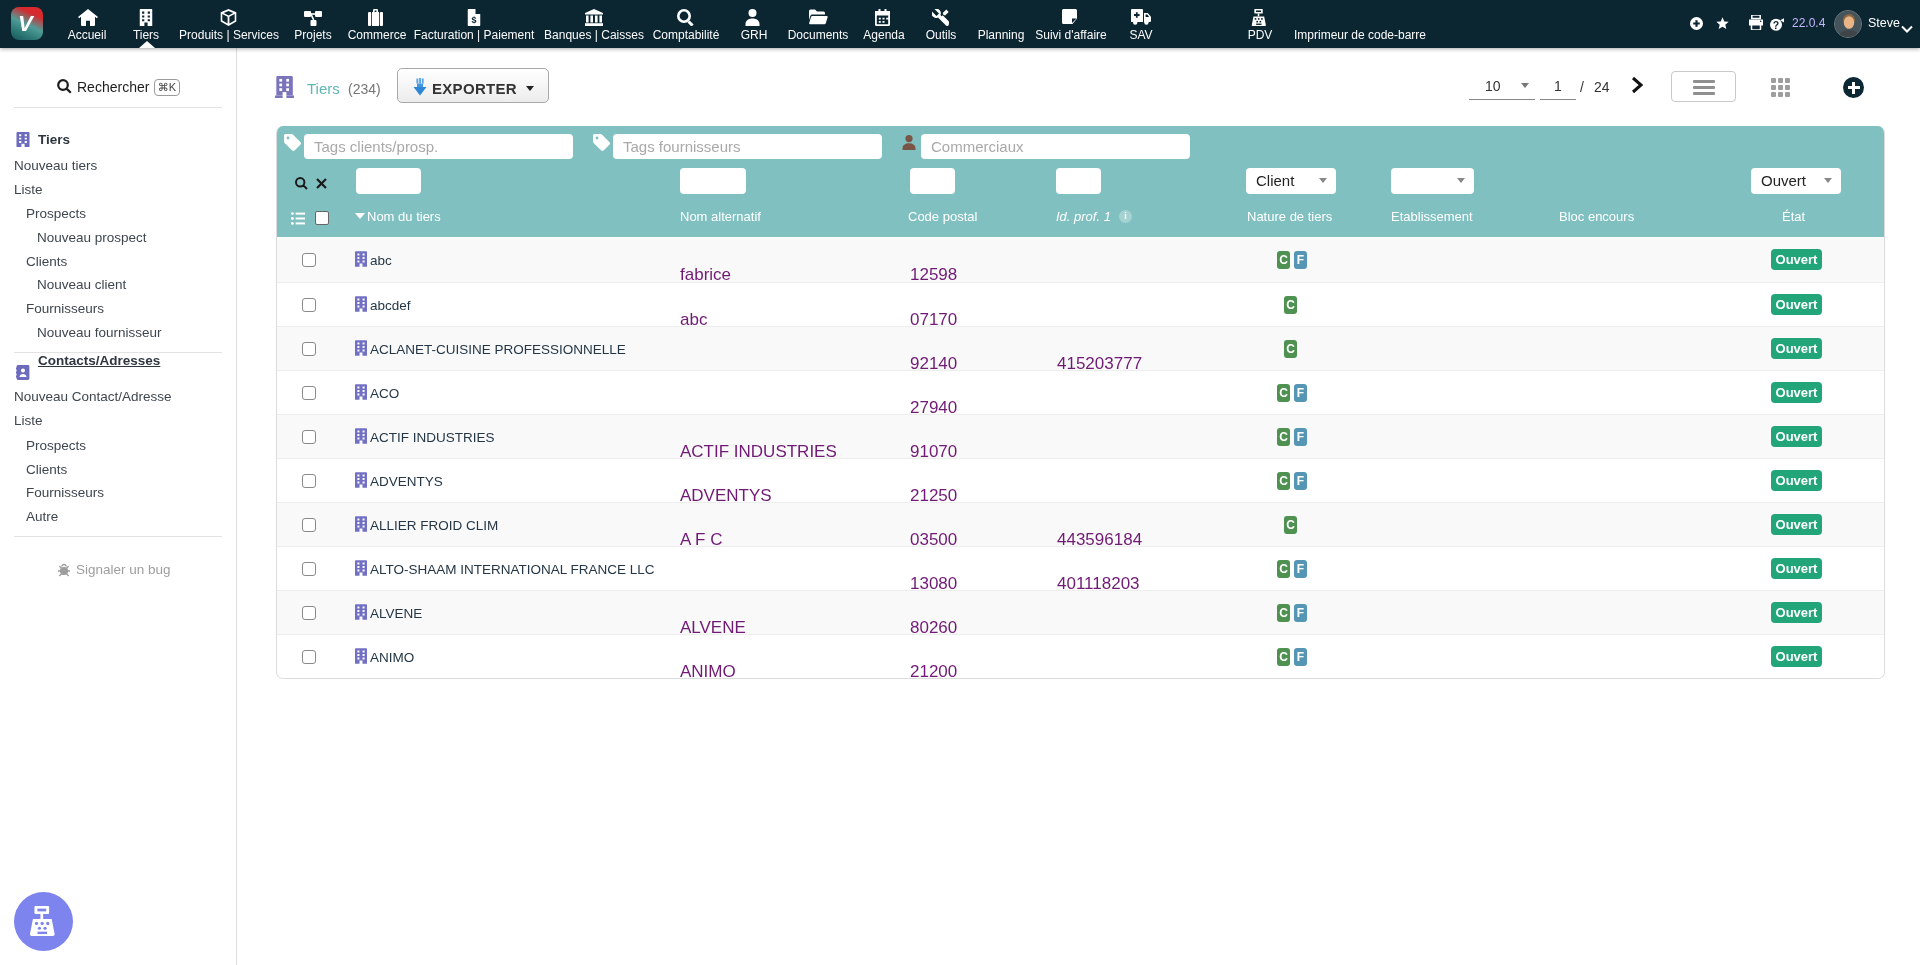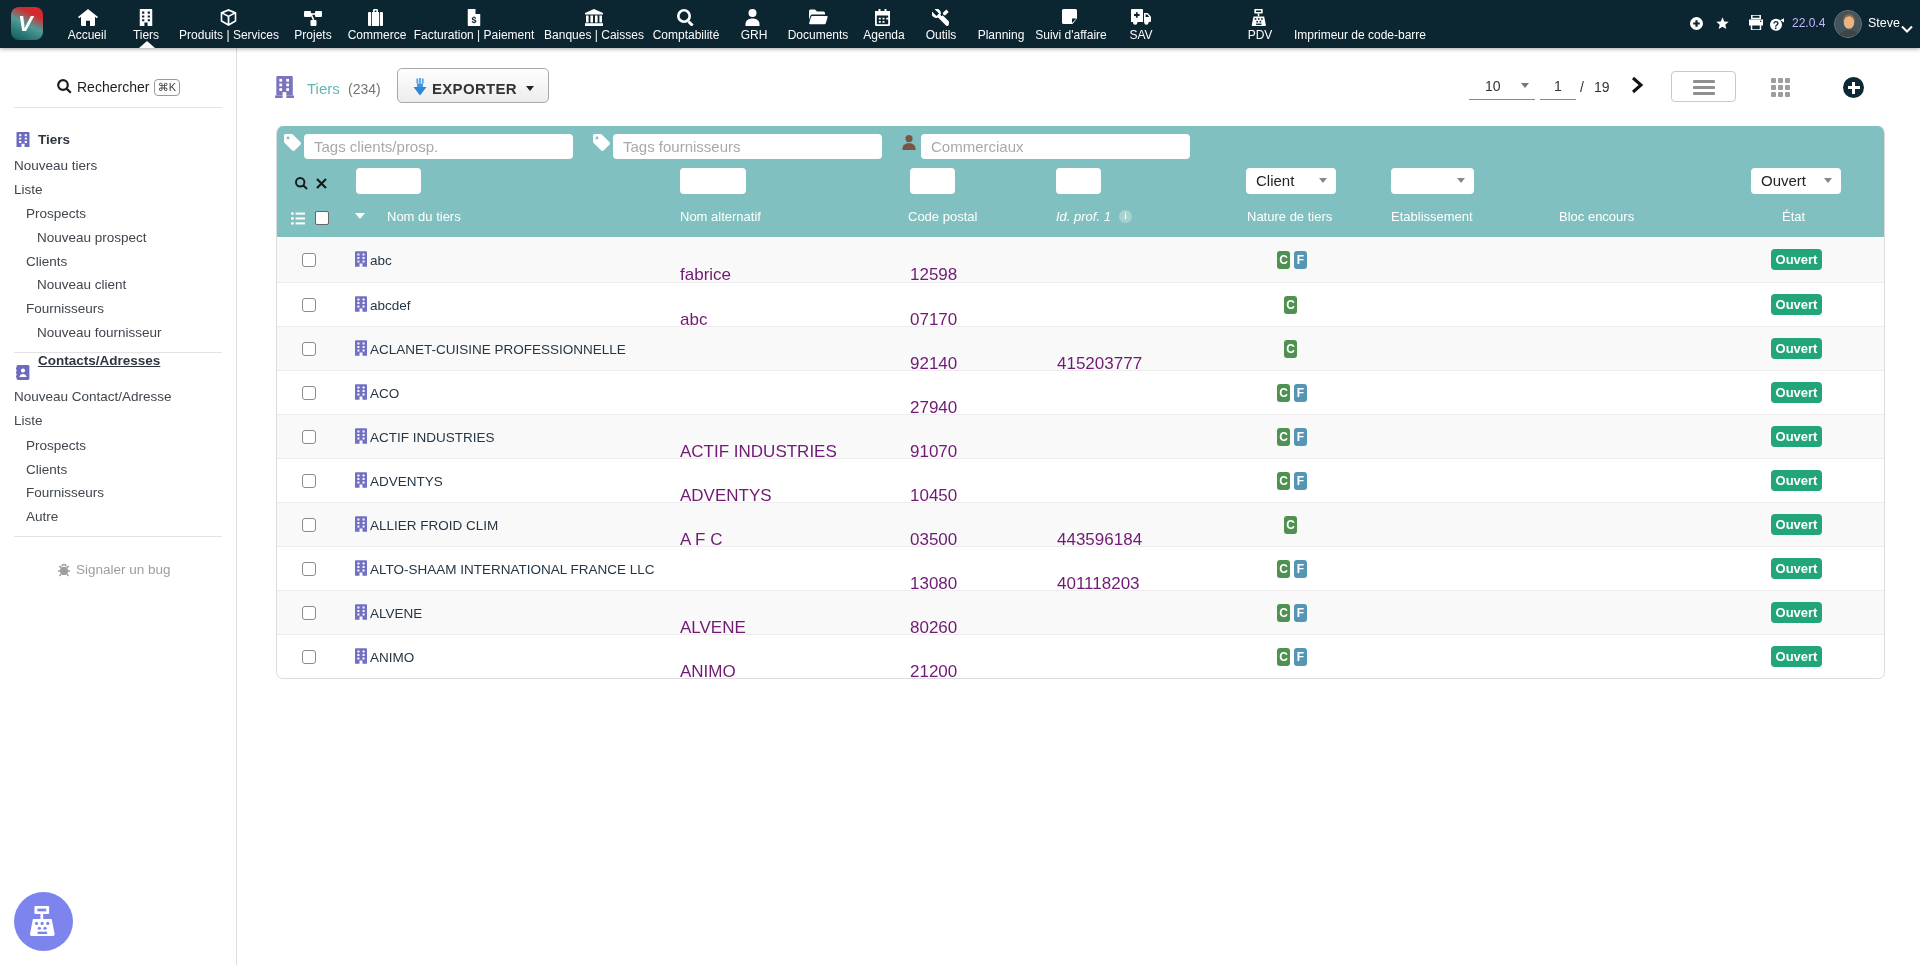--- a/index.html
+++ b/index.html
@@ -352,21 +352,21 @@
     </svg>
     <span class="etxt">EXPORTER</span>
     <span class="ecaret"></span>
   </div>
 <div id="pag10">
     <span class="t">10</span>
     <span class="c"></span>
   </div>
 <div id="pag1">1</div>
 <div id="pagsl">/</div>
-<div id="pag24">19</div>
+<div id="pag24">24</div>
 <div id="pagnext"><svg width="16" height="18" viewBox="0 0 16 18">
       <path fill="none" stroke="#111" stroke-width="3" d="M4 2l8 7-8 7"></path>
     </svg></div>
 <div id="viewbtn">
     <span class="b" style="top:8px"></span>
     <span class="b" style="top:14px"></span>
     <span class="b" style="top:20px"></span>
   </div>
 <div id="gridico"><svg width="19" height="19" viewBox="0 0 19 19">
       <g fill="#9e9e9e">
@@ -428,21 +428,21 @@
           <circle cx="1.4" cy="1.6" r="1.4"></circle>
           <circle cx="1.4" cy="6.5" r="1.4"></circle>
           <circle cx="1.4" cy="11.4" r="1.4"></circle>
           <rect x="4.6" y="0.6" width="9.4" height="2"></rect>
           <rect x="4.6" y="5.5" width="9.4" height="2"></rect>
           <rect x="4.6" y="10.4" width="9.4" height="2"></rect>
         </g>
       </svg>
   <span class="hcb"></span>
   <span class="abs" style="left:79px; top:88px; width:0; height:0; border-left:5px solid transparent; border-right:5px solid transparent; border-top:6px solid #fff;"></span>
-  <span class="colh" style="left:91px;margin-left:20px;">Nom du tiers</span>
+  <span class="colh" style="left:91px;">Nom du tiers</span>
   <span class="colh" style="left:404px;">Nom alternatif</span>
   <span class="colh" style="left:632px;">Code postal</span>
   <span class="colh" style="left:780px;font-style:italic;">Id. prof. 1</span>
   <span class="abs" style="left:843px; top:85px; width:13px; height:13px; border-radius:50%; background:#a6d2d2; color:#fff; font-size:9px; text-align:center; line-height:13px; font-weight:bold;">i</span>
   <span class="colh" style="left:971px;">Nature de tiers</span>
   <span class="colh" style="left:1115px;">Etablissement</span>
   <span class="colh" style="left:1283px;">Bloc encours</span>
   <span class="colh" style="left:1506px;">État</span>
 </div>
 <div class="row odd" style="top:112px">
@@ -502,21 +502,21 @@
       <span class="badge bF" style="left:1017px">F</span>
       <span class="ouvert">Ouvert</span>
     </div>
 <div class="row even rowline" style="top:332px">
       <span class="cb"></span>
       <span class="bicon"><svg width="12" height="16" viewBox="0 0 13 17">
           <path fill="#7170c2" d="M1 0h11a1 1 0 0 1 1 1v16H8.1v-3.6H4.9V17H0V1a1 1 0 0 1 1-1zm1.6 2.6v2.1h2.2V2.6zm5.6 0v2.1h2.2V2.6zM2.6 6.4v2.1h2.2V6.4zm5.6 0v2.1h2.2V6.4zm-5.6 3.8v2.1h2.2v-2.1zm5.6 0v2.1h2.2v-2.1z"></path>
         </svg></span>
       <span class="rname">ADVENTYS</span>
       <span class="rval" style="left:403px">ADVENTYS</span>
-      <span class="rval" style="left:633px">10450</span>
+      <span class="rval" style="left:633px">21250</span>
       <span class="badge bC" style="left:1000px">C</span>
       <span class="badge bF" style="left:1017px">F</span>
       <span class="ouvert">Ouvert</span>
     </div>
 <div class="row odd rowline" style="top:376px">
       <span class="cb"></span>
       <span class="bicon"><svg width="12" height="16" viewBox="0 0 13 17">
           <path fill="#7170c2" d="M1 0h11a1 1 0 0 1 1 1v16H8.1v-3.6H4.9V17H0V1a1 1 0 0 1 1-1zm1.6 2.6v2.1h2.2V2.6zm5.6 0v2.1h2.2V2.6zM2.6 6.4v2.1h2.2V6.4zm5.6 0v2.1h2.2V6.4zm-5.6 3.8v2.1h2.2v-2.1zm5.6 0v2.1h2.2v-2.1z"></path>
         </svg></span>
       <span class="rname">ALLIER FROID CLIM</span>

